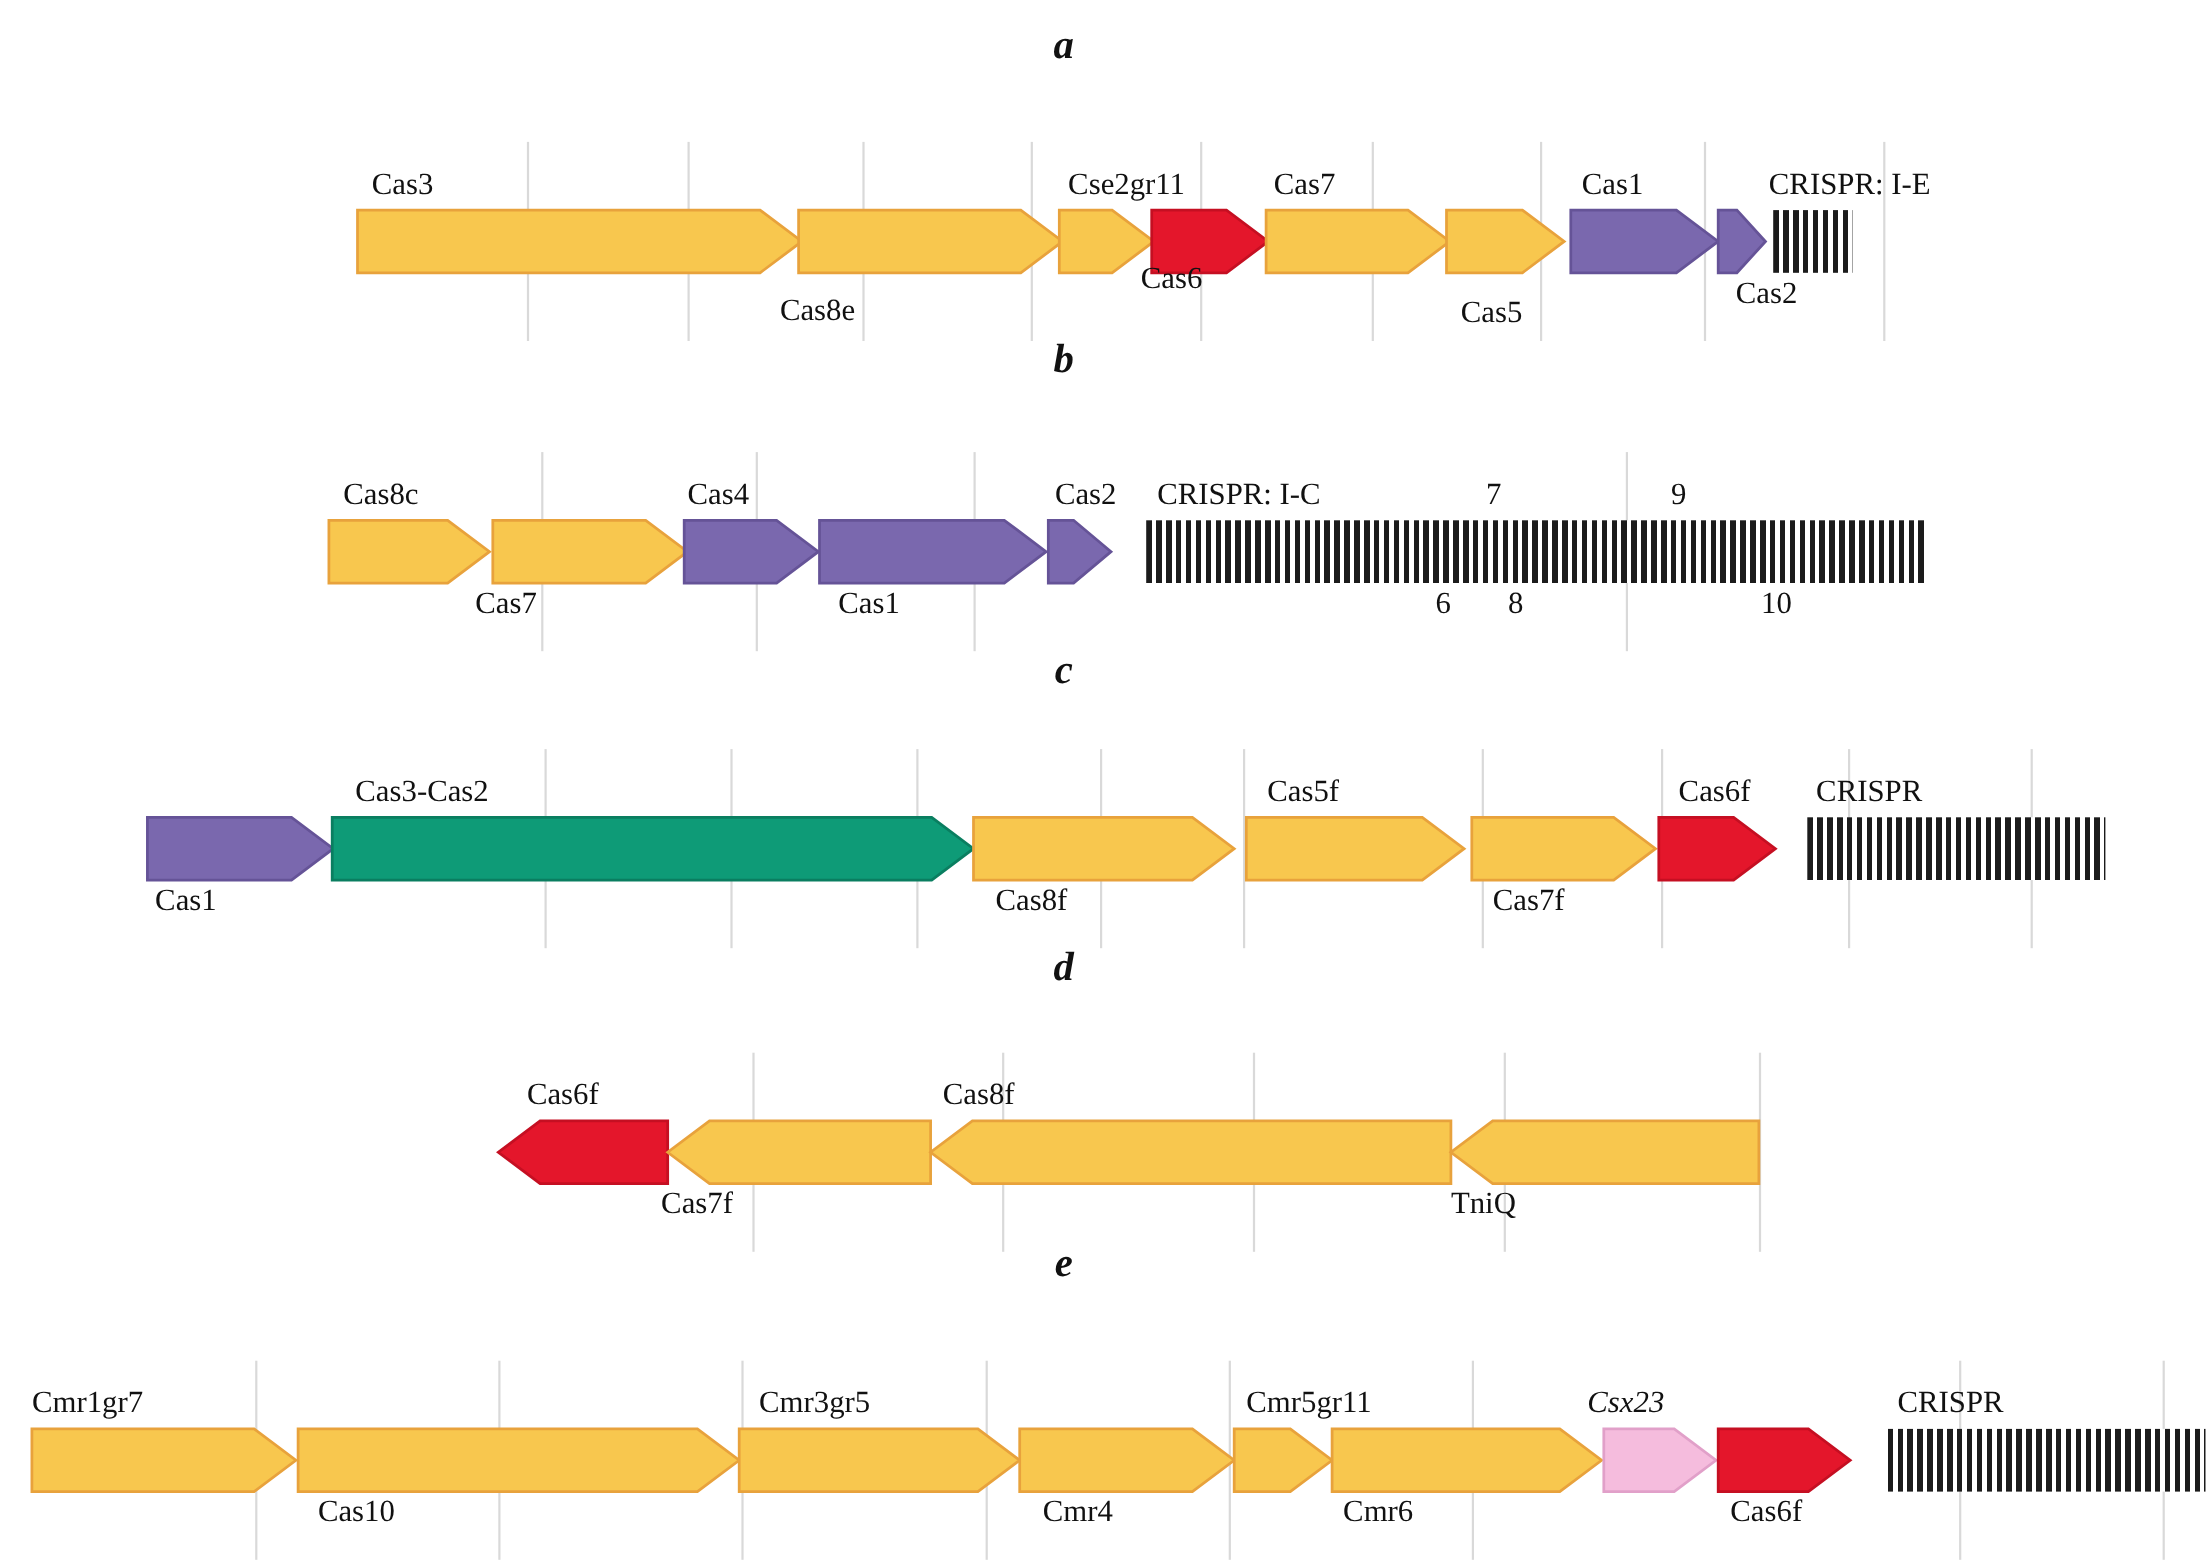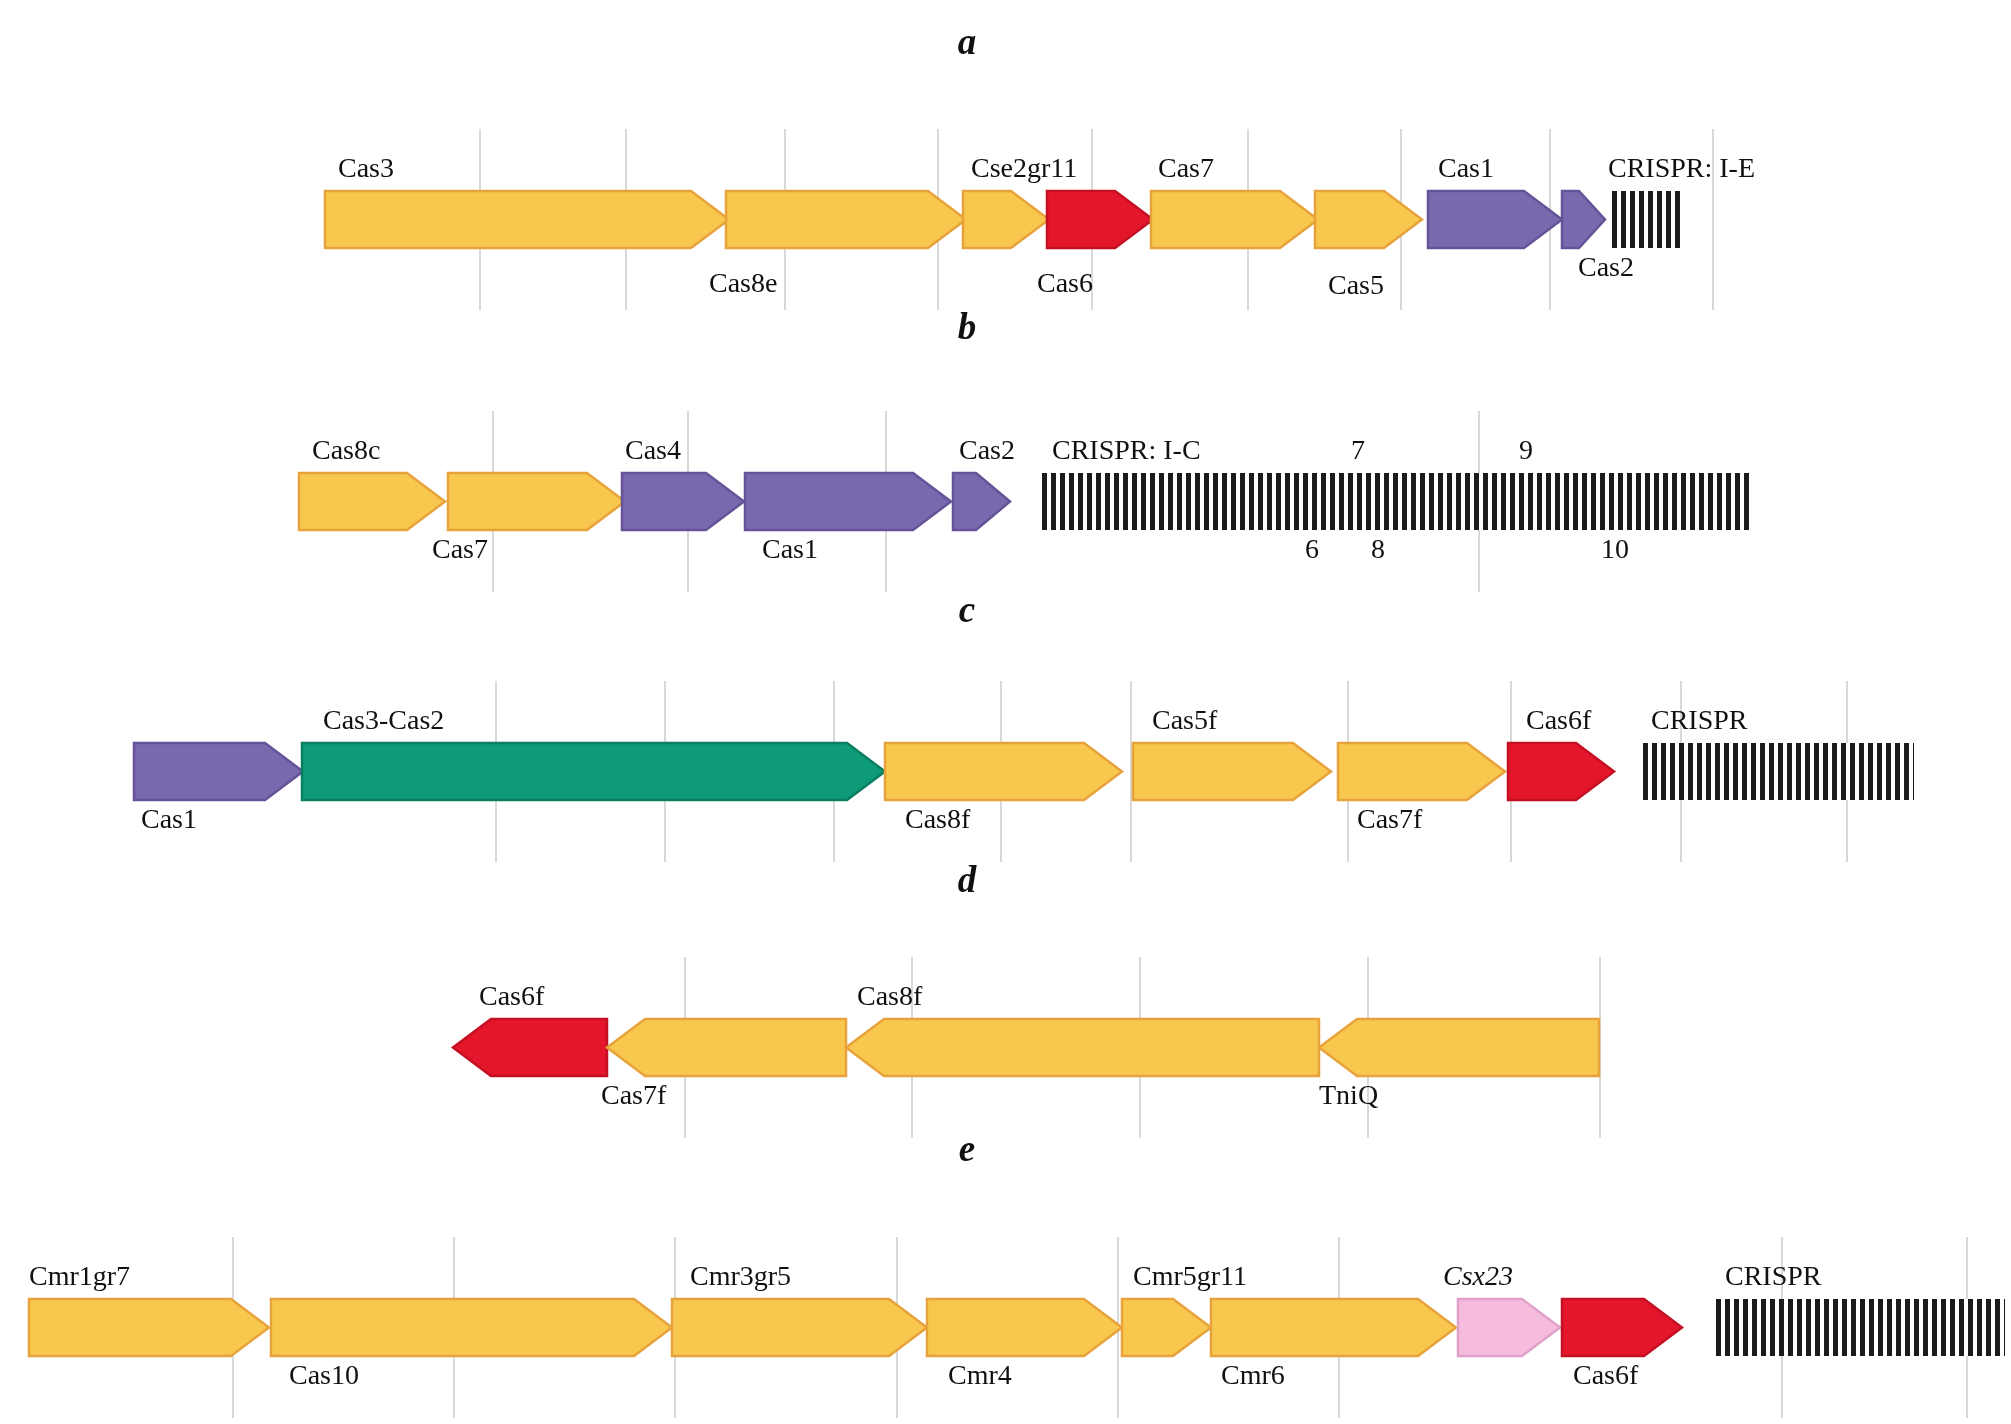--- a/index.html
+++ b/index.html
@@ -76,21 +76,21 @@
     <div class="gridline" style="left: 784px; top: 129px; height: 181px;"></div>
     <div class="gridline" style="left: 937px; top: 129px; height: 181px;"></div>
     <div class="gridline" style="left: 1091px; top: 129px; height: 181px;"></div>
     <div class="gridline" style="left: 1247px; top: 129px; height: 181px;"></div>
     <div class="gridline" style="left: 1400px; top: 129px; height: 181px;"></div>
     <div class="gridline" style="left: 1549px; top: 129px; height: 181px;"></div>
     <div class="gridline" style="left: 1712px; top: 129px; height: 181px;"></div>
     <div class="gene-label" style="left: 338px; top: 151px;">Cas3</div>
     <div class="gene-label" style="left: 709px; top: 266px;">Cas8e</div>
     <div class="gene-label" style="left: 934px; top: 151px; margin-left: 37px;">Cse2gr11</div>
-    <div class="gene-label" style="left: 1037px; top: 266px;">Cas6</div>
+    <div class="gene-label" style="left: 1037px; top: 237px;">Cas6</div>
     <div class="gene-label" style="left: 1158px; top: 151px;">Cas7</div>
     <div class="gene-label" style="left: 1328px; top: 268px;">Cas5</div>
     <div class="gene-label" style="left: 1438px; top: 151px;">Cas1</div>
     <div class="gene-label" style="left: 1578px; top: 250px;">Cas2</div>
     <div class="crispr" style="left: 1612px; top: 191px; width: 72px; height: 57px;"></div>
     <div class="gene-label" style="left: 1608px; top: 151px;">CRISPR: I-E</div>
     <div class="panel-letter" style="left: 967px; top: 305px;">b</div>
     <div class="gridline" style="left: 492px; top: 411px; height: 181px;"></div>
     <div class="gridline" style="left: 687px; top: 411px; height: 181px;"></div>
     <div class="gridline" style="left: 885px; top: 411px; height: 181px;"></div>

